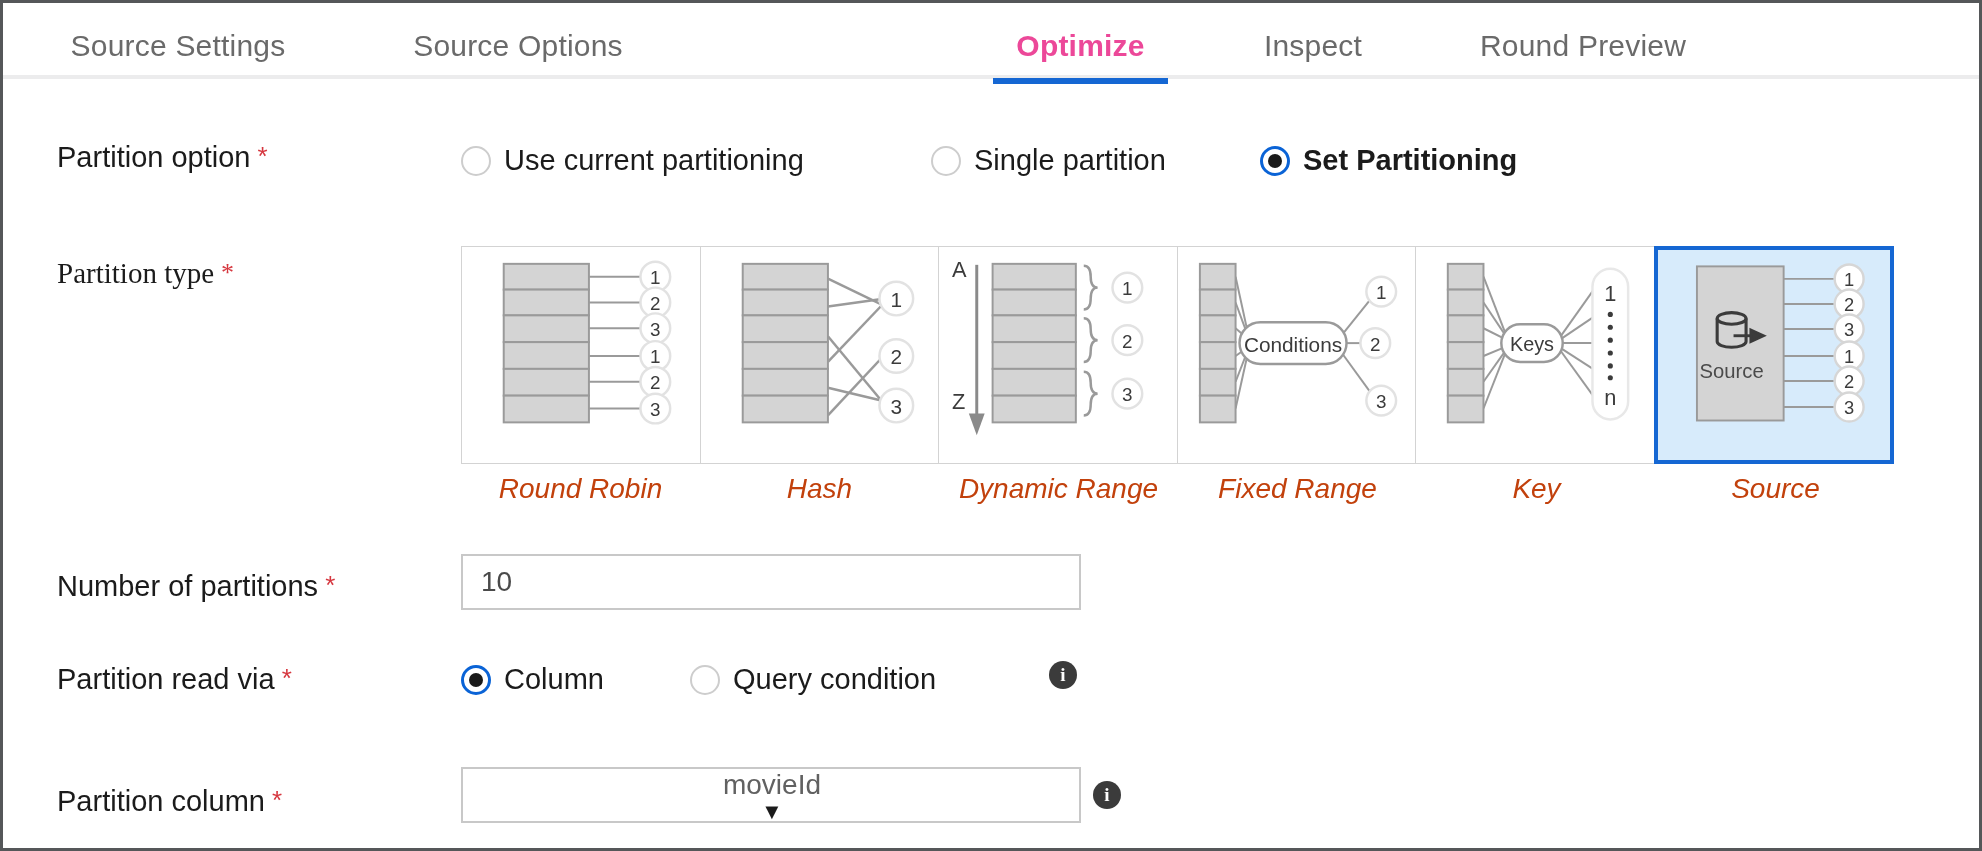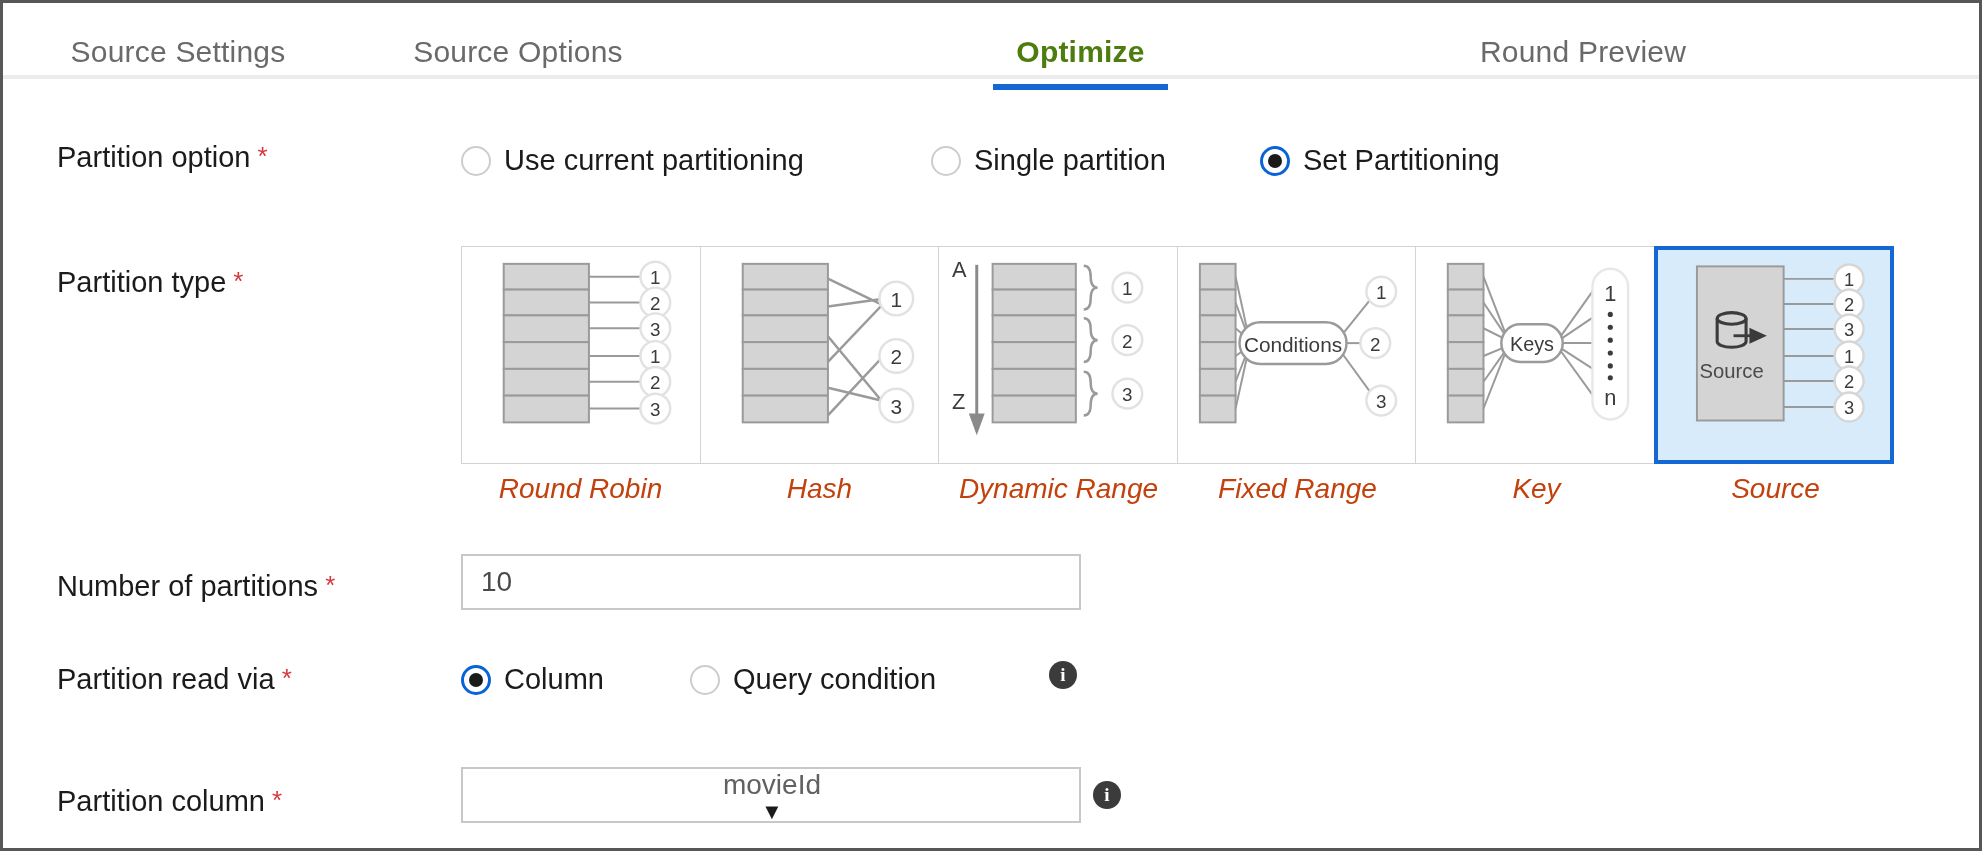--- a/index.html
+++ b/index.html
@@ -21,33 +21,33 @@
   #tabstrip {
     position: absolute;
     left: 0; top: 0;
     width: 100%;
     height: 76px;
     background: #ffffff;
     border-bottom: 4px solid #ececed;
   }
   .tab {
     position: absolute;
-    top: 11px;
+    top: 5px;
     height: 76px;
     display: flex;
     align-items: center;
     justify-content: center;
     font-size: 30px;
     color: #6a6a6a;
     cursor: pointer;
     white-space: nowrap;
     letter-spacing: 0.2px;
   }
   .tab.active {
-    color: #4d7c0f;
+    color: #ec4899;
     font-weight: 600;
   }
   .tab.active .tab-underline {
     position: absolute;
     left: 0; right: 0;
     bottom: 0;
     height: 6px;
     background: #1567d3;
   }
 
@@ -197,43 +197,46 @@
     <div class="tab" style="left:60px;width:230px;">
       <span>Source Settings</span>
     </div>
     <div class="tab" style="left:400px;width:230px;">
       <span>Source Options</span>
     </div>
     <div class="tab active" style="left:990px;width:175px;">
       <span>Optimize</span>
       <span class="tab-underline"></span>
     </div>
+    <div class="tab" style="left:1250px;width:120px;">
+      <span>Inspect</span>
+    </div>
     <div class="tab" style="left:1480px;width:200px;">
       <span>Round Preview</span>
     </div>
   </div>
 
   <div class="row-label" style="left:54px; top:138px;">
     <span>Partition option</span><span class="req">*</span>
   </div>
 
   <div class="radio-item" style="left:458px; top:141px;">
     <span class="radio-ring"></span>
     <span class="radio-label">Use current partitioning</span>
   </div>
   <div class="radio-item" style="left:928px; top:141px;">
     <span class="radio-ring"></span>
     <span class="radio-label">Single partition</span>
   </div>
-  <div class="radio-item" style="left:1257px; top:141px;">
+  <div class="radio-item" style="left:1257px; top:141px;font-weight:bold;">
     <span class="radio-ring sel"></span>
     <span class="radio-label">Set Partitioning</span>
   </div>
 
-  <div class="row-label" style="left:54px; top:263px;">
+  <div class="row-label" style="left:54px; top:254px;font-family:Liberation Serif, serif;">
     <span>Partition type</span><span class="req">*</span>
   </div>
 
   <div id="tile-strip">
 
     <div class="tile">
       <svg viewBox="0 0 240 218">
         <g stroke="#9a9a9a" stroke-width="2">
           <line x1="128" y1="30" x2="180" y2="30"></line>
           <line x1="128" y1="56" x2="180" y2="56"></line>

